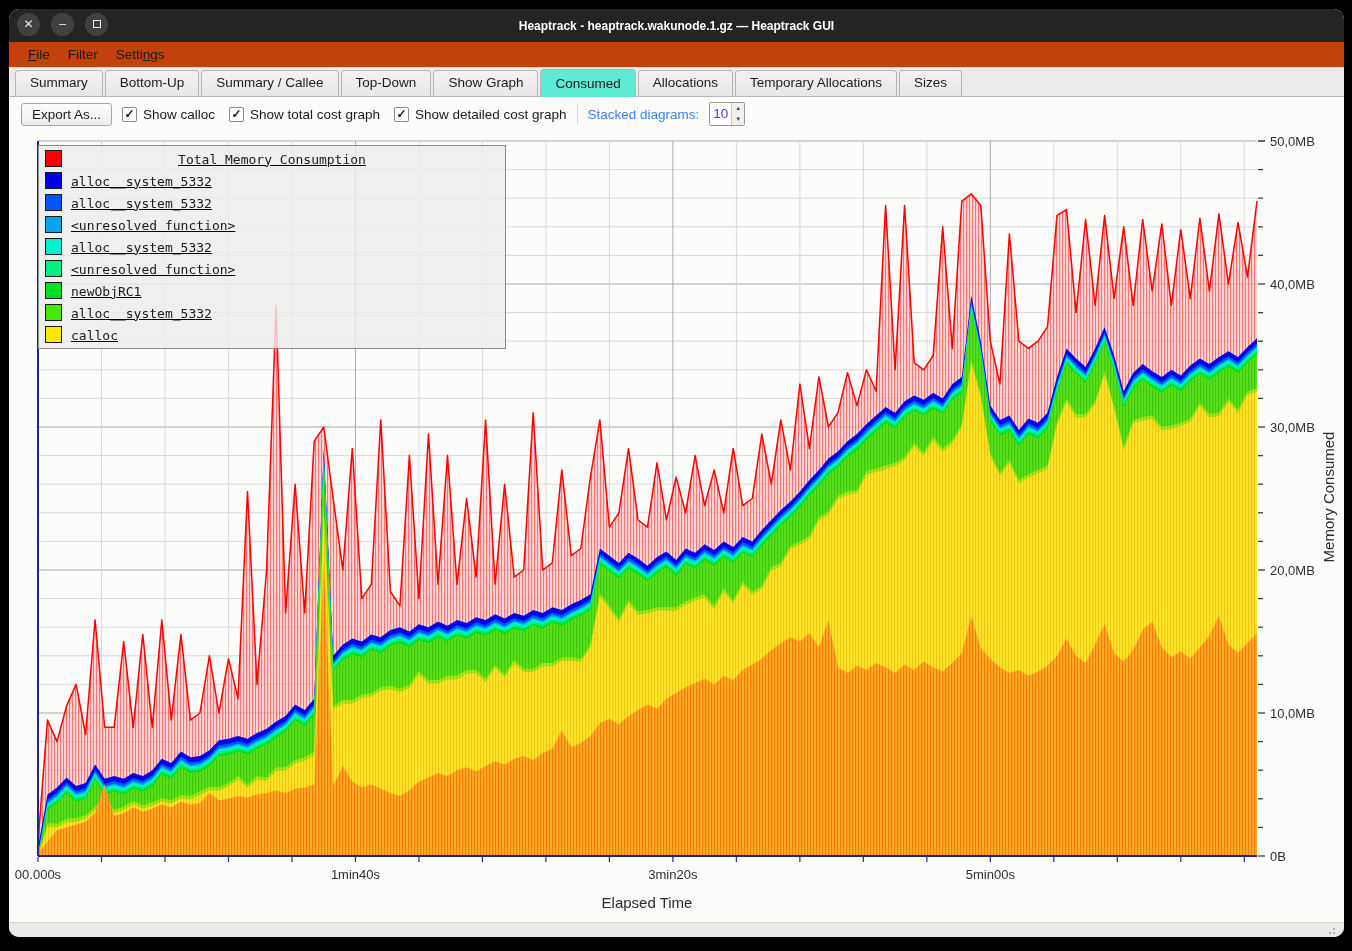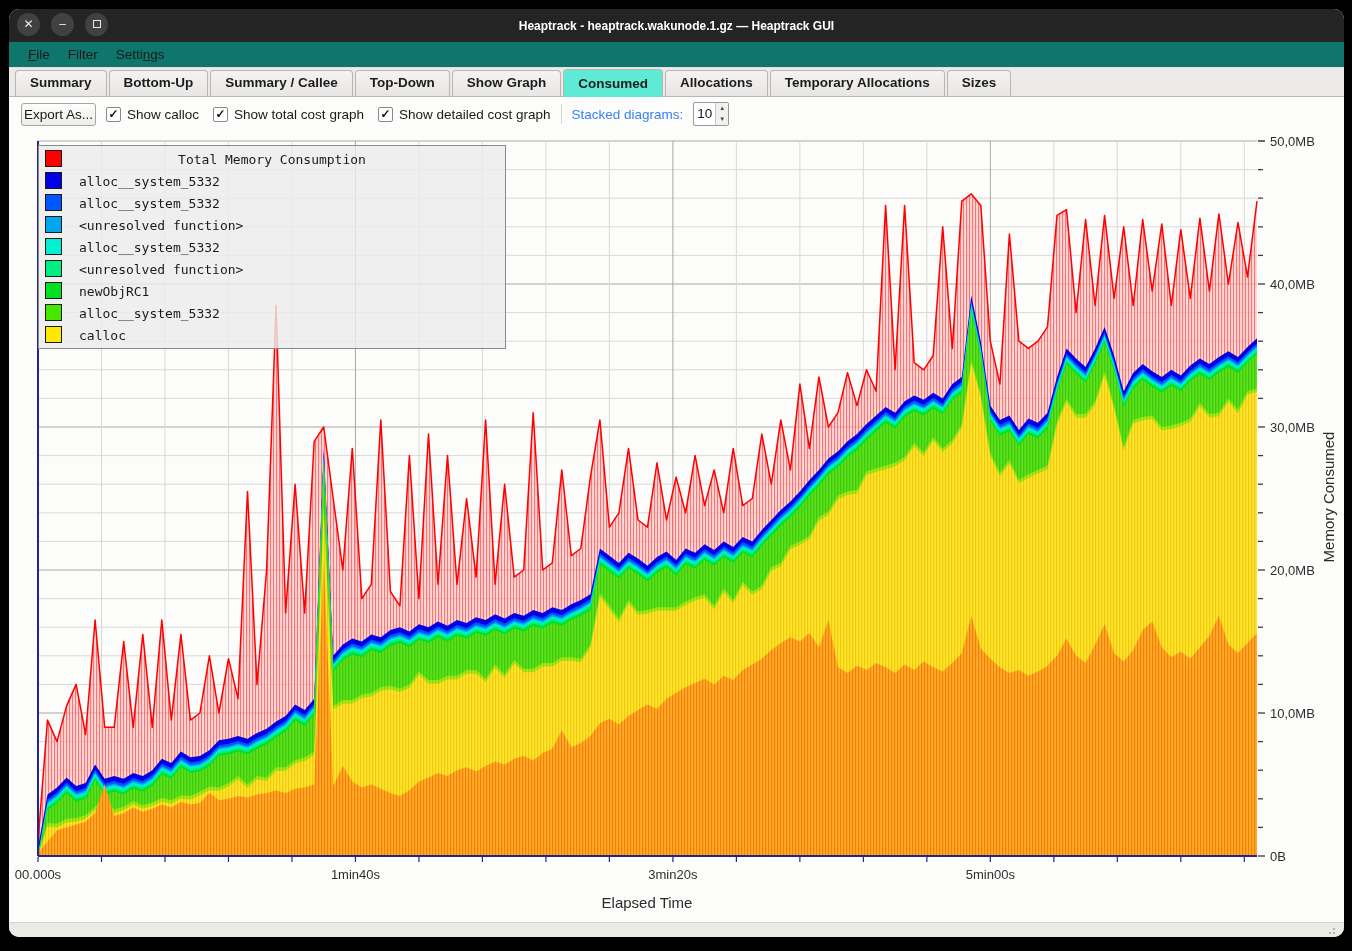--- a/index.html
+++ b/index.html
@@ -10,55 +10,55 @@
             display:flex; flex-direction:column; }
   
   .titlebar { height:33px; background:#242424; position:relative;
               display:flex; align-items:center; justify-content:center; flex:0 0 auto; }
   .winbtns { position:absolute; left:8px; top:4px; display:flex; gap:11px; }
   .winbtn { width:23px; height:23px; border-radius:50%; background:#414141;
             color:#e9e9e9; font-size:12px; line-height:23px; text-align:center; cursor:default; }
   .winbtn .sq { display:inline-block; width:8px; height:8px; border:1.4px solid #e9e9e9; margin-top:7px; }
   .wtitle { color:#ffffff; font-weight:bold; font-size:12px; }
   
-  .menubar { height:26px; background:#0f766e; display:flex; align-items:center;
+  .menubar { height:26px; background:#c2410c; display:flex; align-items:center;
              padding-left:10px; border-bottom:1px solid #e3e1df; flex:0 0 auto; }
   .menuitem { font-size:13.5px; color:#1a1a1a; padding:3px 9px; }
   .menuitem u { text-decoration:underline; }
   
   .tabbar { height:29px; background:#edebe9; display:flex; align-items:flex-end;
             padding-left:6px; border-bottom:1px solid #b8b6b3; flex:0 0 auto; }
   .tab { font-size:13.5px; color:#1c1c1c; padding:4px 14px 5px 14px;
          background:linear-gradient(#f4f3f2,#e8e6e4); border:1px solid #b8b6b3;
-         border-bottom:none; border-radius:4px 4px 0 0; margin-right:2px; height:26px;font-weight:bold; }
+         border-bottom:none; border-radius:4px 4px 0 0; margin-right:2px; height:26px; }
   .tab.active { background:#5eead4; height:28px; margin-bottom:-1px; padding-top:6px; }
   
   .toolbar { height:34px; background:#fcfcfb; display:flex; align-items:center;
              padding-left:12px; gap:10px; flex:0 0 auto; }
-  .btn { font-size:13.5px; color:#1a1a1a; padding:3px 2px;
+  .btn { font-size:13.5px; color:#1a1a1a; padding:3px 10px;
          background:linear-gradient(#fefefe,#ececea); border:1px solid #a8a6a3; border-radius:3px; }
   .cbwrap { display:flex; align-items:center; gap:6px; font-size:13.5px; color:#1a1a1a; }
   .cb { width:15px; height:15px; background:#fff; border:1px solid #8a8a8a; border-radius:2px;
         font-size:12px; line-height:13px; text-align:center; color:#111; font-weight:bold; }
   .tsep { width:1px; height:20px; background:#d8d6d3; }
   .spinlabel { font-size:13.5px; color:#3b82f6; }
   .spinbox { display:flex; width:36px; height:24px; border:1px solid #9a9896; border-radius:2px;
              background:#fff; overflow:hidden; }
-  .spinval { flex:1; font-size:13.5px; text-align:center; line-height:22px; color:#0f172a; }
+  .spinval { flex:1; font-size:13.5px; text-align:center; line-height:22px; color:#6d28d9; }
   .spinbtns { width:13px; border-left:1px solid #c9c7c4; display:flex; flex-direction:column; }
   .spinbtns div { flex:1; font-size:6px; line-height:10px; text-align:center; color:#444; background:#f2f1ef; }
   
   .chartwrap { position:relative; flex:1 1 auto; background:#fcfcfb; overflow:hidden; }
   .chartwrap svg { position:absolute; left:-9px; top:0; }
   .legend { position:absolute; left:29px; top:14px; width:468px;
-            background:rgba(236,236,236,0.82); border:1px solid #8a8a8a; padding:2px 0; }
+            background:rgba(236,236,236,0.82); border:1px solid #8a8a8a; padding:2px 0;text-decoration:underline; }
   .lrow { position:relative; height:22px; display:flex; align-items:center; }
   .lswatch { position:absolute; left:6px; top:2px; width:17px; height:17px; border:1px solid #1a1a1a; }
   .llabel { font-family:"DejaVu Sans Mono", monospace; font-size:13px; color:#1a1a1a;
-            margin-left:40px; white-space:pre; }
+            margin-left:32px; white-space:pre; }
   .lrow.title .llabel { margin-left:0; width:100%; text-align:center; }
   
   .bottomstrip { height:15px; background:#eceae7; border-top:1px solid #d5d3d0;
                  position:relative; flex:0 0 auto; }
   .grip { position:absolute; right:6px; top:4px; width:10px; height:8px;
           background:radial-gradient(circle at 2px 6px, #b5b3b0 1px, transparent 1.4px),
                      radial-gradient(circle at 6px 6px, #b5b3b0 1px, transparent 1.4px),
                      radial-gradient(circle at 6px 2px, #b5b3b0 1px, transparent 1.4px); }
   text { font-family:"Liberation Sans", sans-serif; }
 </style>

